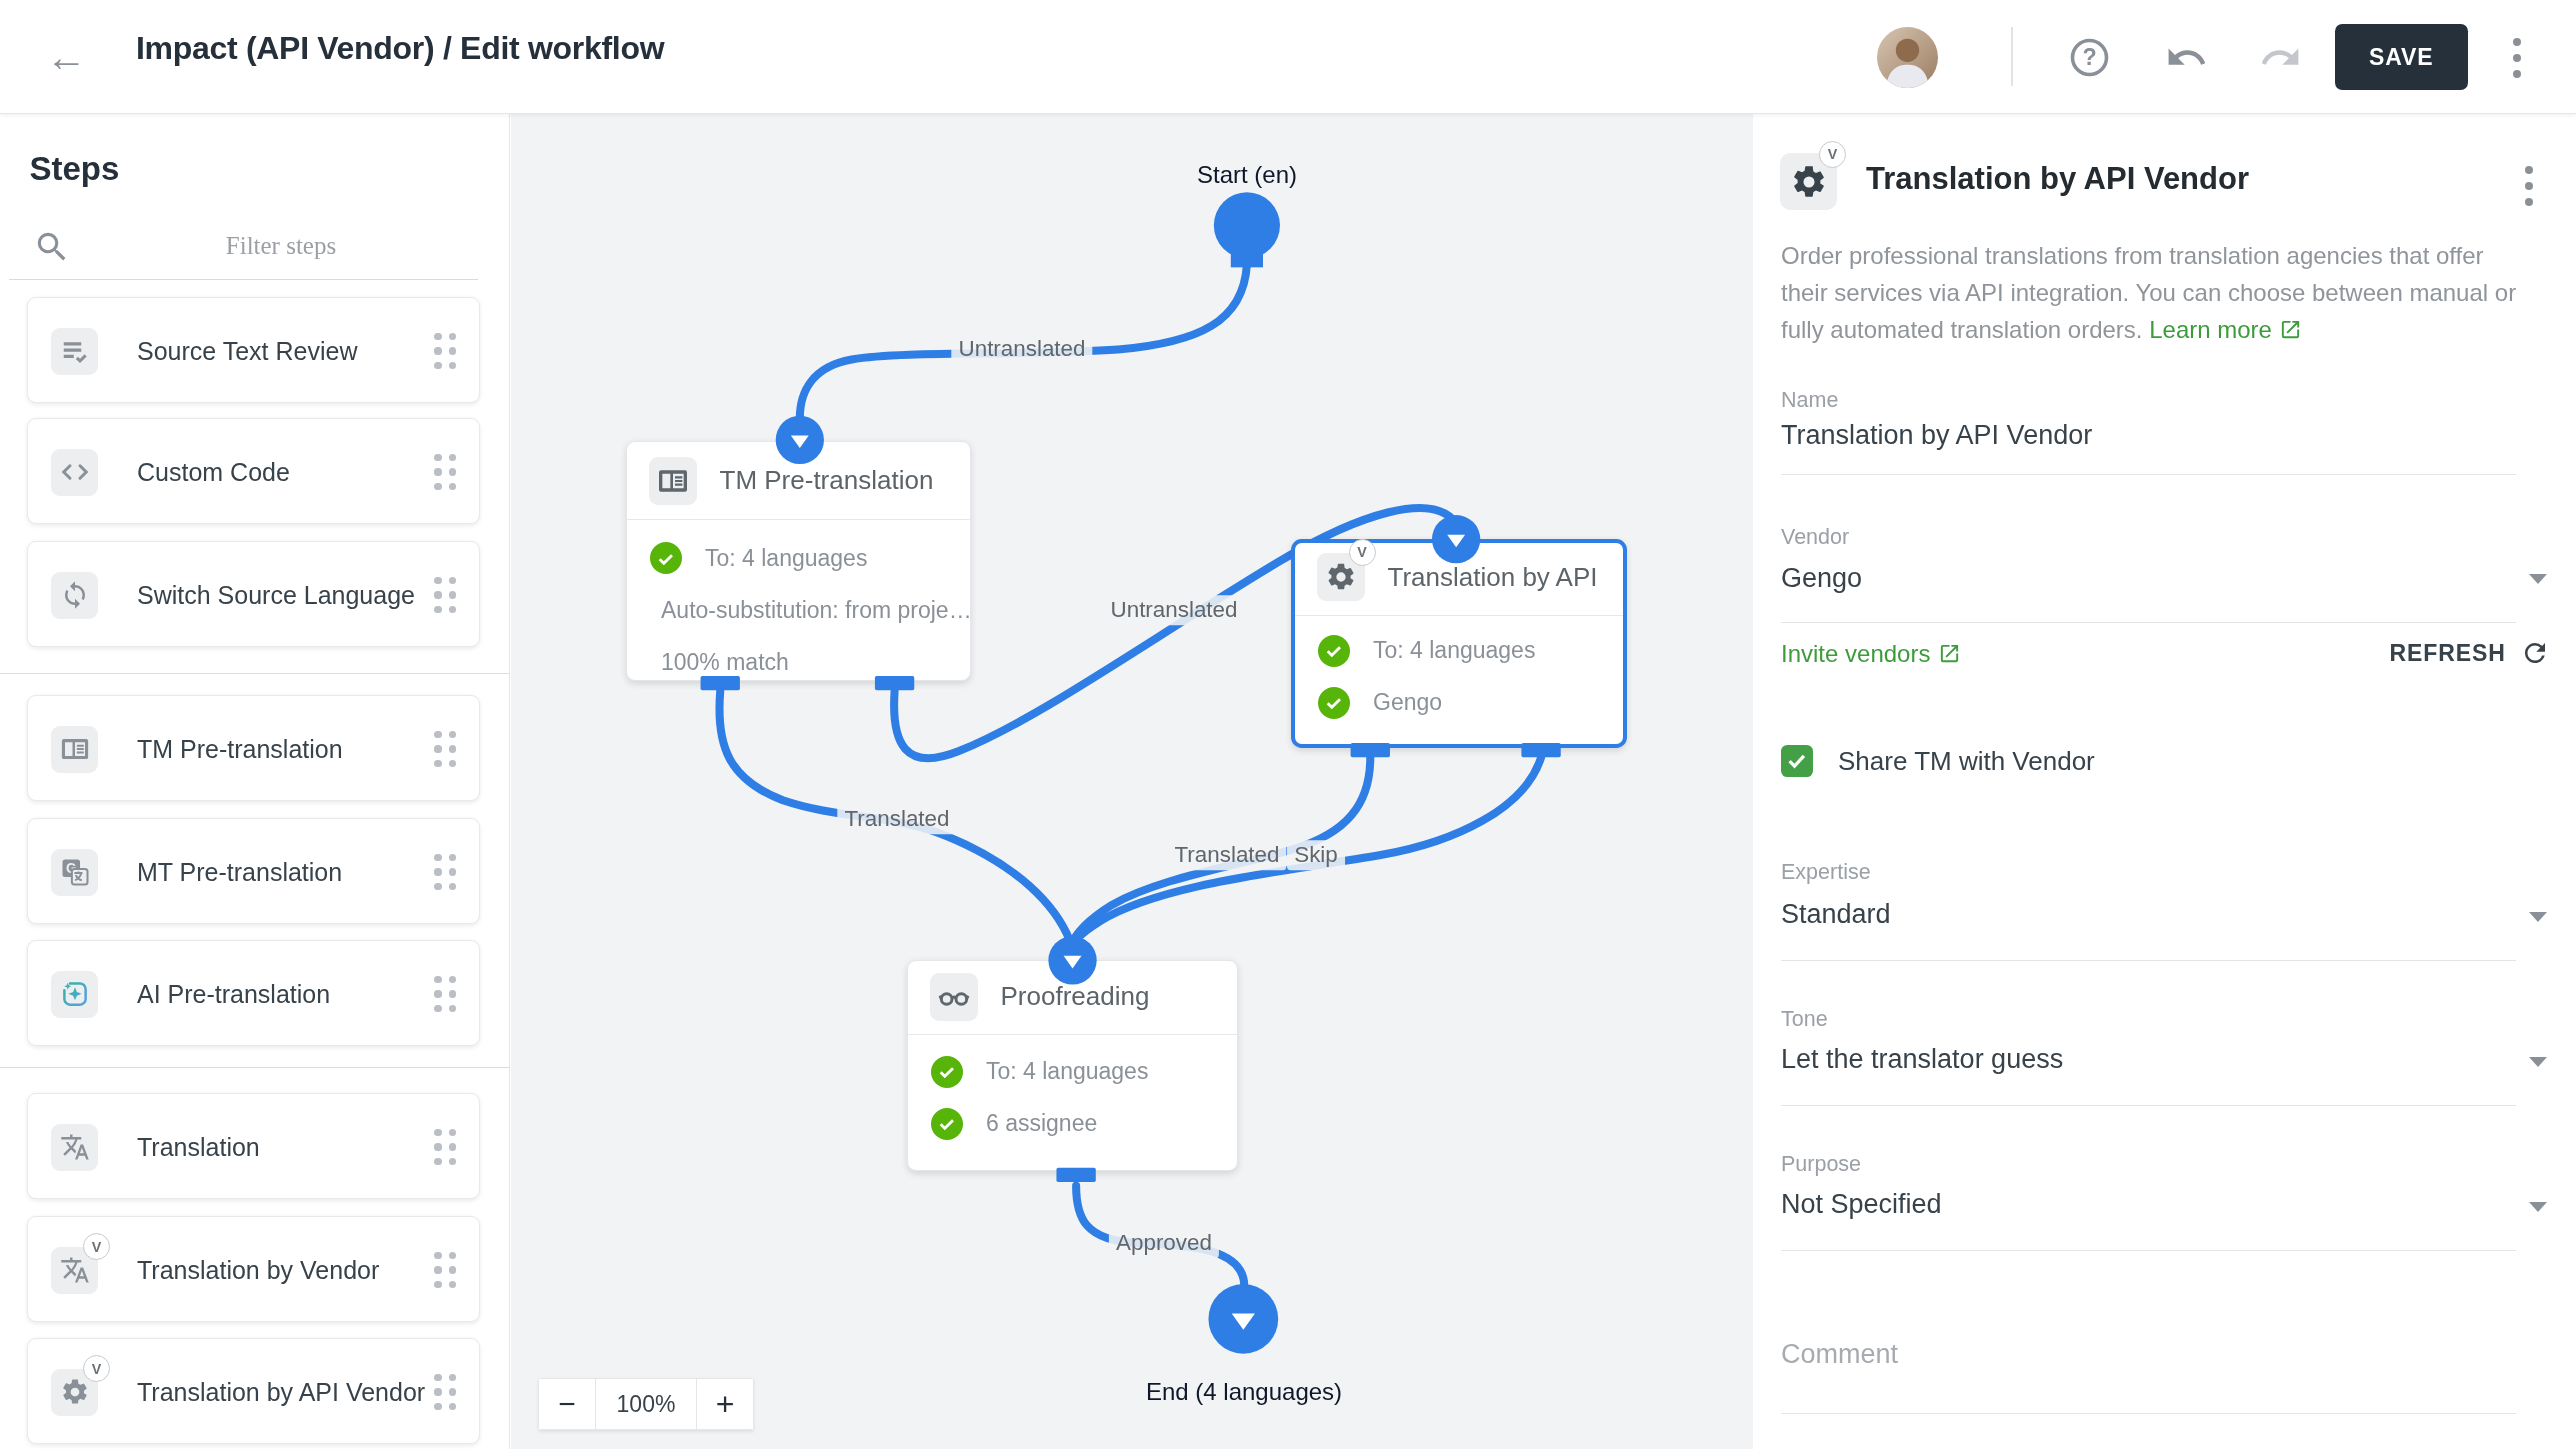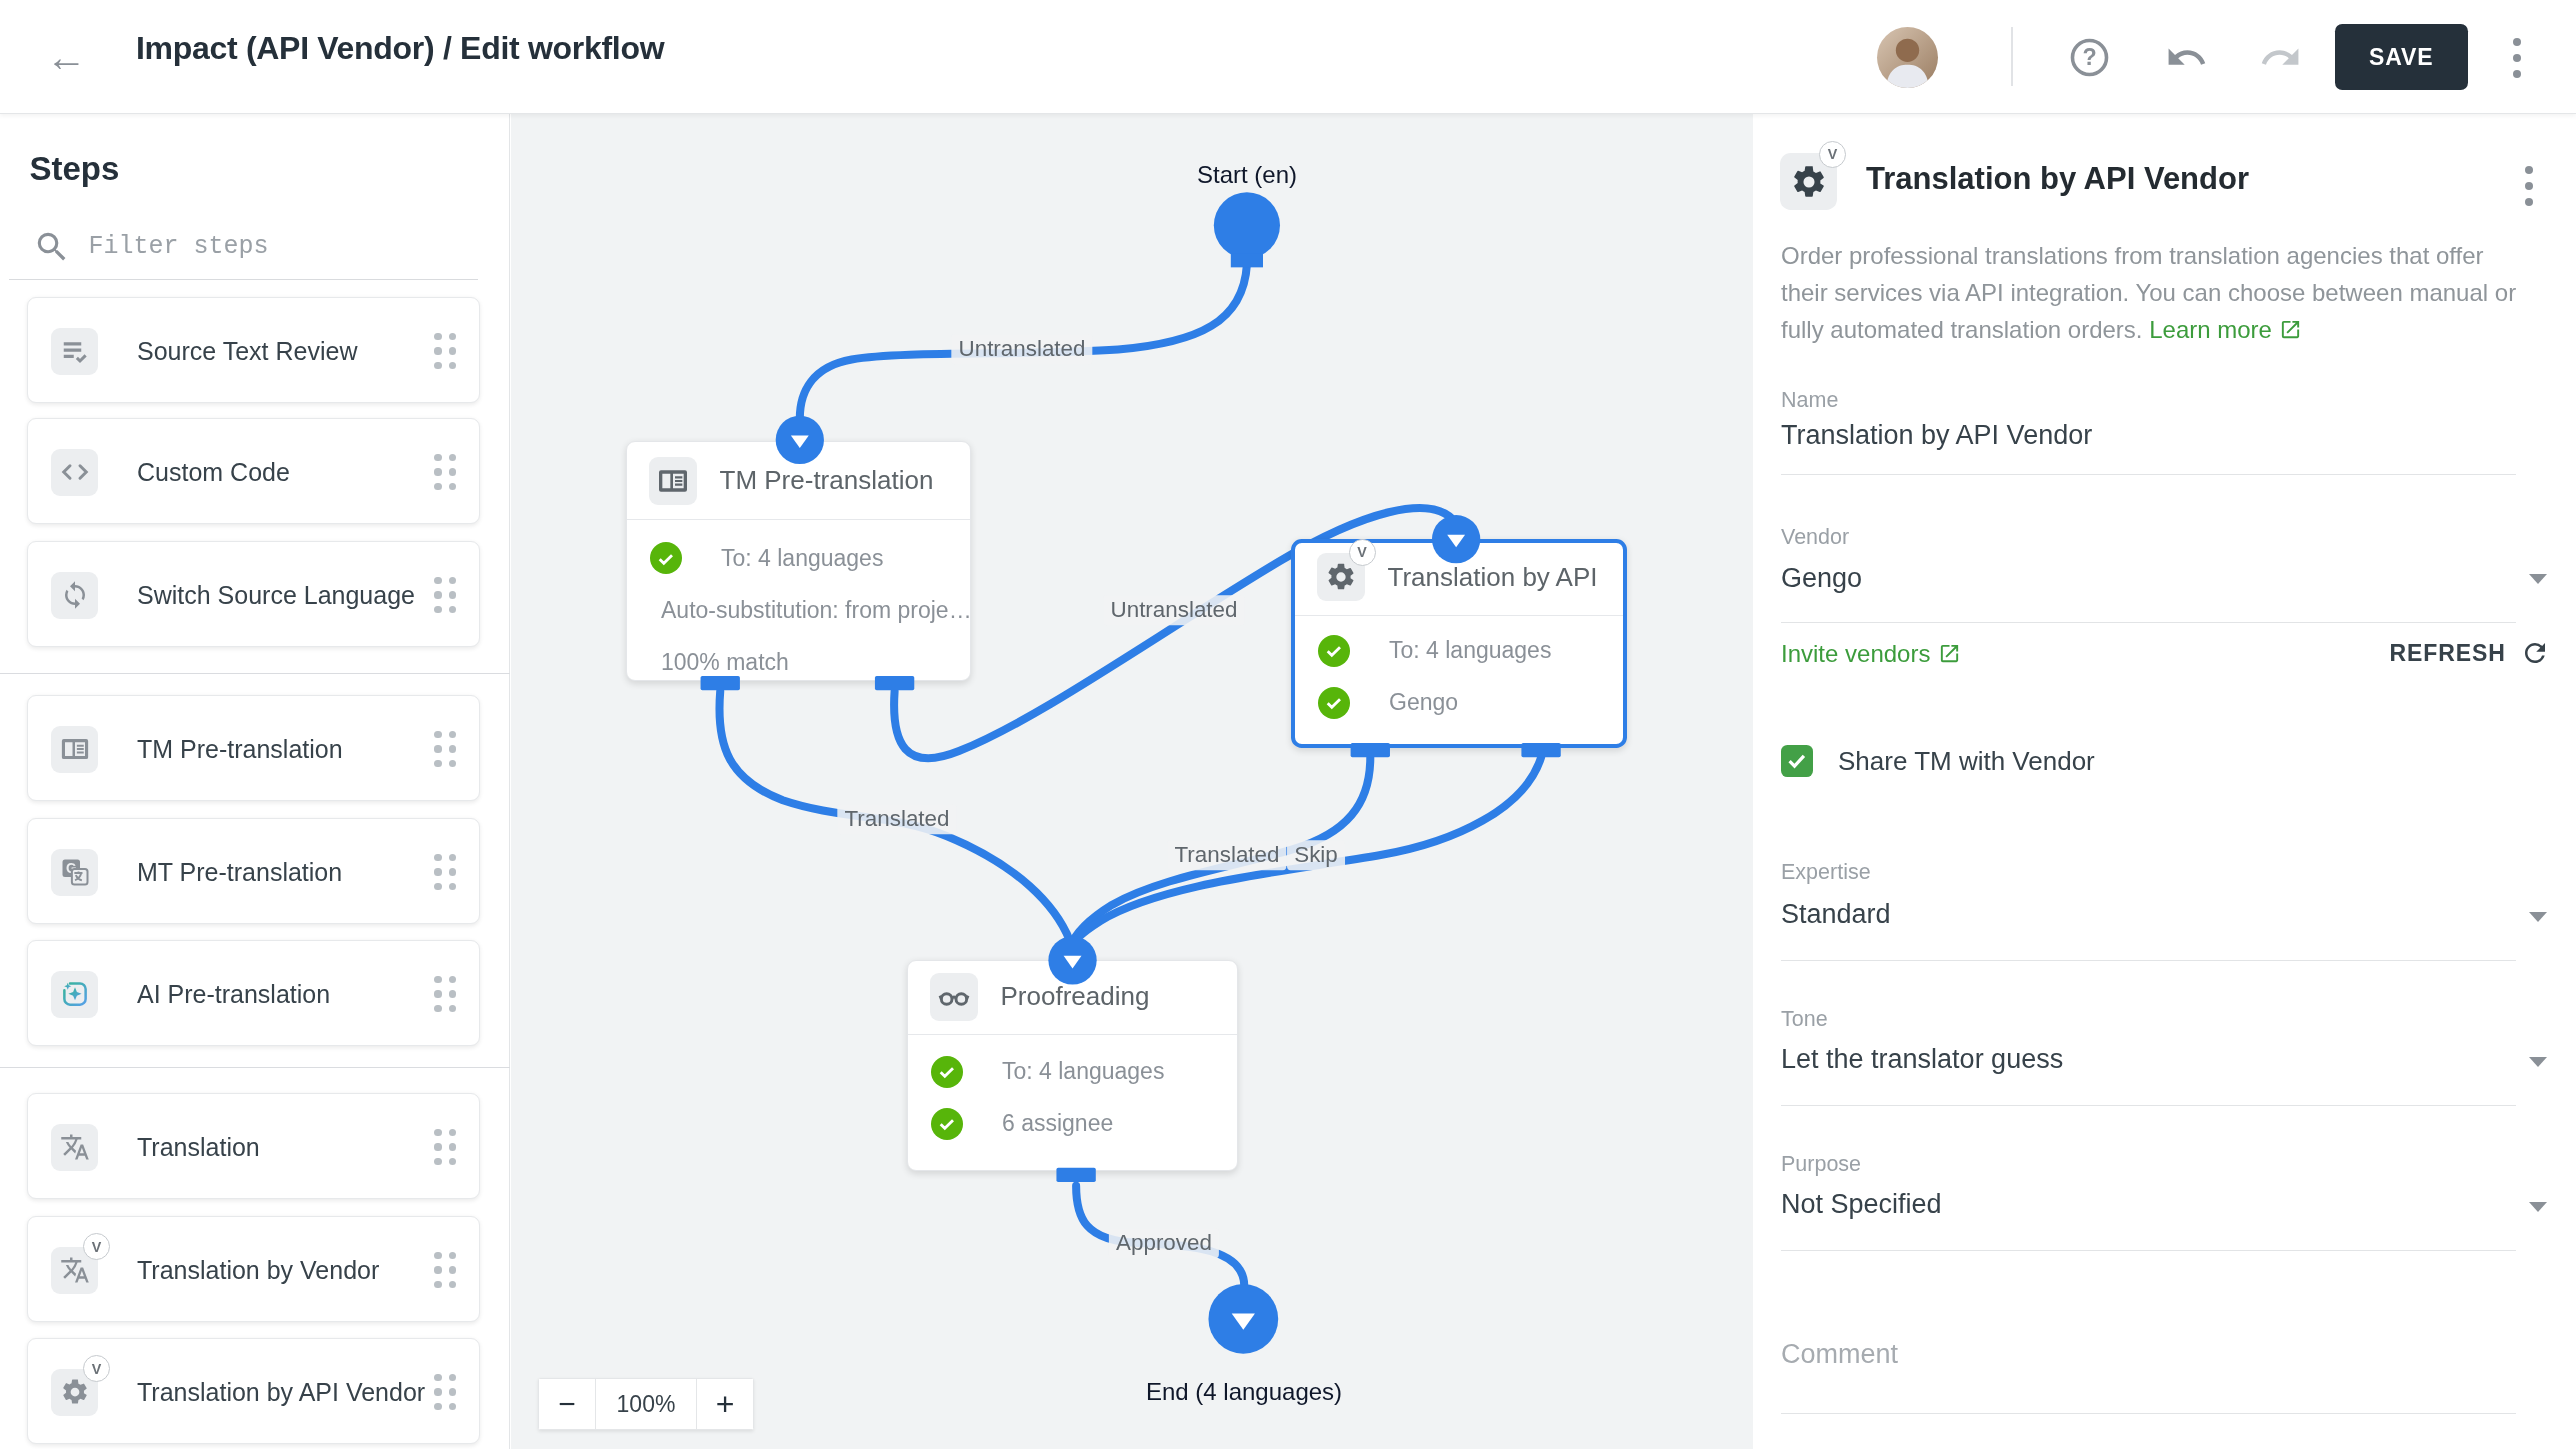--- a/index.html
+++ b/index.html
@@ -28,21 +28,21 @@
   .kebab i { width:8px; height:8px; border-radius:50%; background:#8a9097; }
   #tb-kebab { left:2513px; top:38px; }
 
   
   .sidebar { position:absolute; left:0; top:114px; width:510px; height:1335px; background:#fff;
     border-right:0.9px solid #e3e5e7; z-index:10;padding-left:20px; }
   .steps-h { position:absolute; left:29.5px; top:36px; font-size:33px; font-weight:700; color:#25303a; }
   .search-row { position:absolute; left:29.5px; top:107px; width:447px; height:57px; }
   .search-row svg { position:absolute; left:3.6px; top:7.2px; width:38px; height:38px; }
   .search-row input { position:absolute; left:59px; top:0; width:385px; height:50px; border:none; outline:none;
-    font-size:25px; color:#37424a; font-family:Liberation Mono, monospace; background:transparent; }
+    font-size:25px; color:#37424a; font-family:Liberation Serif, serif; background:transparent;text-align:center; }
   .search-row input::placeholder { color:#9aa0a6; }
   .search-underline { position:absolute; left:9px; top:165px; width:469px; height:0.9px; background:#d9dbde; }
   .step-card { position:absolute; left:27px; width:453px; height:106px; background:#fff;
     border:0.9px solid #e7e9eb; border-radius:9px; box-shadow:0 1.8px 4.5px rgba(0,0,0,.08); cursor:grab; }
   .step-card .tile { position:absolute; left:23px; top:29.5px; width:47px; height:47px; border-radius:9px;
     background:#eceef0; display:flex; align-items:center; justify-content:center; }
   .step-card .tile svg { width:30px; height:30px; }
   .step-card .lbl { position:absolute; left:109px; top:0; height:106px; display:flex; align-items:center;
     font-size:25px; color:#37424a; }
   .drag { position:absolute; right:19.7px; top:35px; width:25px; height:36px;
@@ -66,21 +66,21 @@
     box-shadow:0 2.7px 7.2px rgba(0,0,0,.12); z-index:3; }
   .wf-card.selected { border:4.5px solid #2e7ee6; border-radius:10.7px; }
   .wf-head { position:relative; display:flex; align-items:center; gap:23px; padding:14.3px 21.5px; height:77px; }
   .wf-head .tile { position:relative; width:48px; height:48px; border-radius:9px; background:#eceef0;
     display:flex; align-items:center; justify-content:center; flex:0 0 48px; }
   .wf-head .tile svg { width:32px; height:32px; }
   .wf-head .wf-title { font-size:26px; color:#5d6469; white-space:nowrap; overflow:hidden; }
   .wf-head .vbadge { left:34px; top:-10.7px; }
   .wf-div { height:0.9px; background:#e6e8eb; margin:0; }
   .wf-rows { padding:12.5px 23px 0 23px; }
-  .n-row { display:flex; align-items:center; gap:39px; height:52px; }
+  .n-row { display:flex; align-items:center; gap:23px; height:52px; }
   .n-row .chk { width:32px; height:32px; border-radius:50%; background:#57b50a; color:#fff; flex:0 0 32px;
     display:flex; align-items:center; justify-content:center; }
   .n-row .chk svg { width:19.7px; height:19.7px; }
   .n-row .rtxt { font-size:23px; color:#8a9097; white-space:nowrap; }
   .n-row.plain .rtxt { color:#8a9097;margin-left:11px; }
 
   .zoombar { position:absolute; left:27px; top:1264px; height:52px; display:flex; z-index:5;
     box-shadow:0 1.8px 3.6px rgba(0,0,0,.08); border-radius:2.7px; overflow:hidden; }
   .zoombar .zcell { background:#fff; border:0.9px solid #e4e6e8; display:flex; align-items:center;
     justify-content:center; color:#25303a; }

